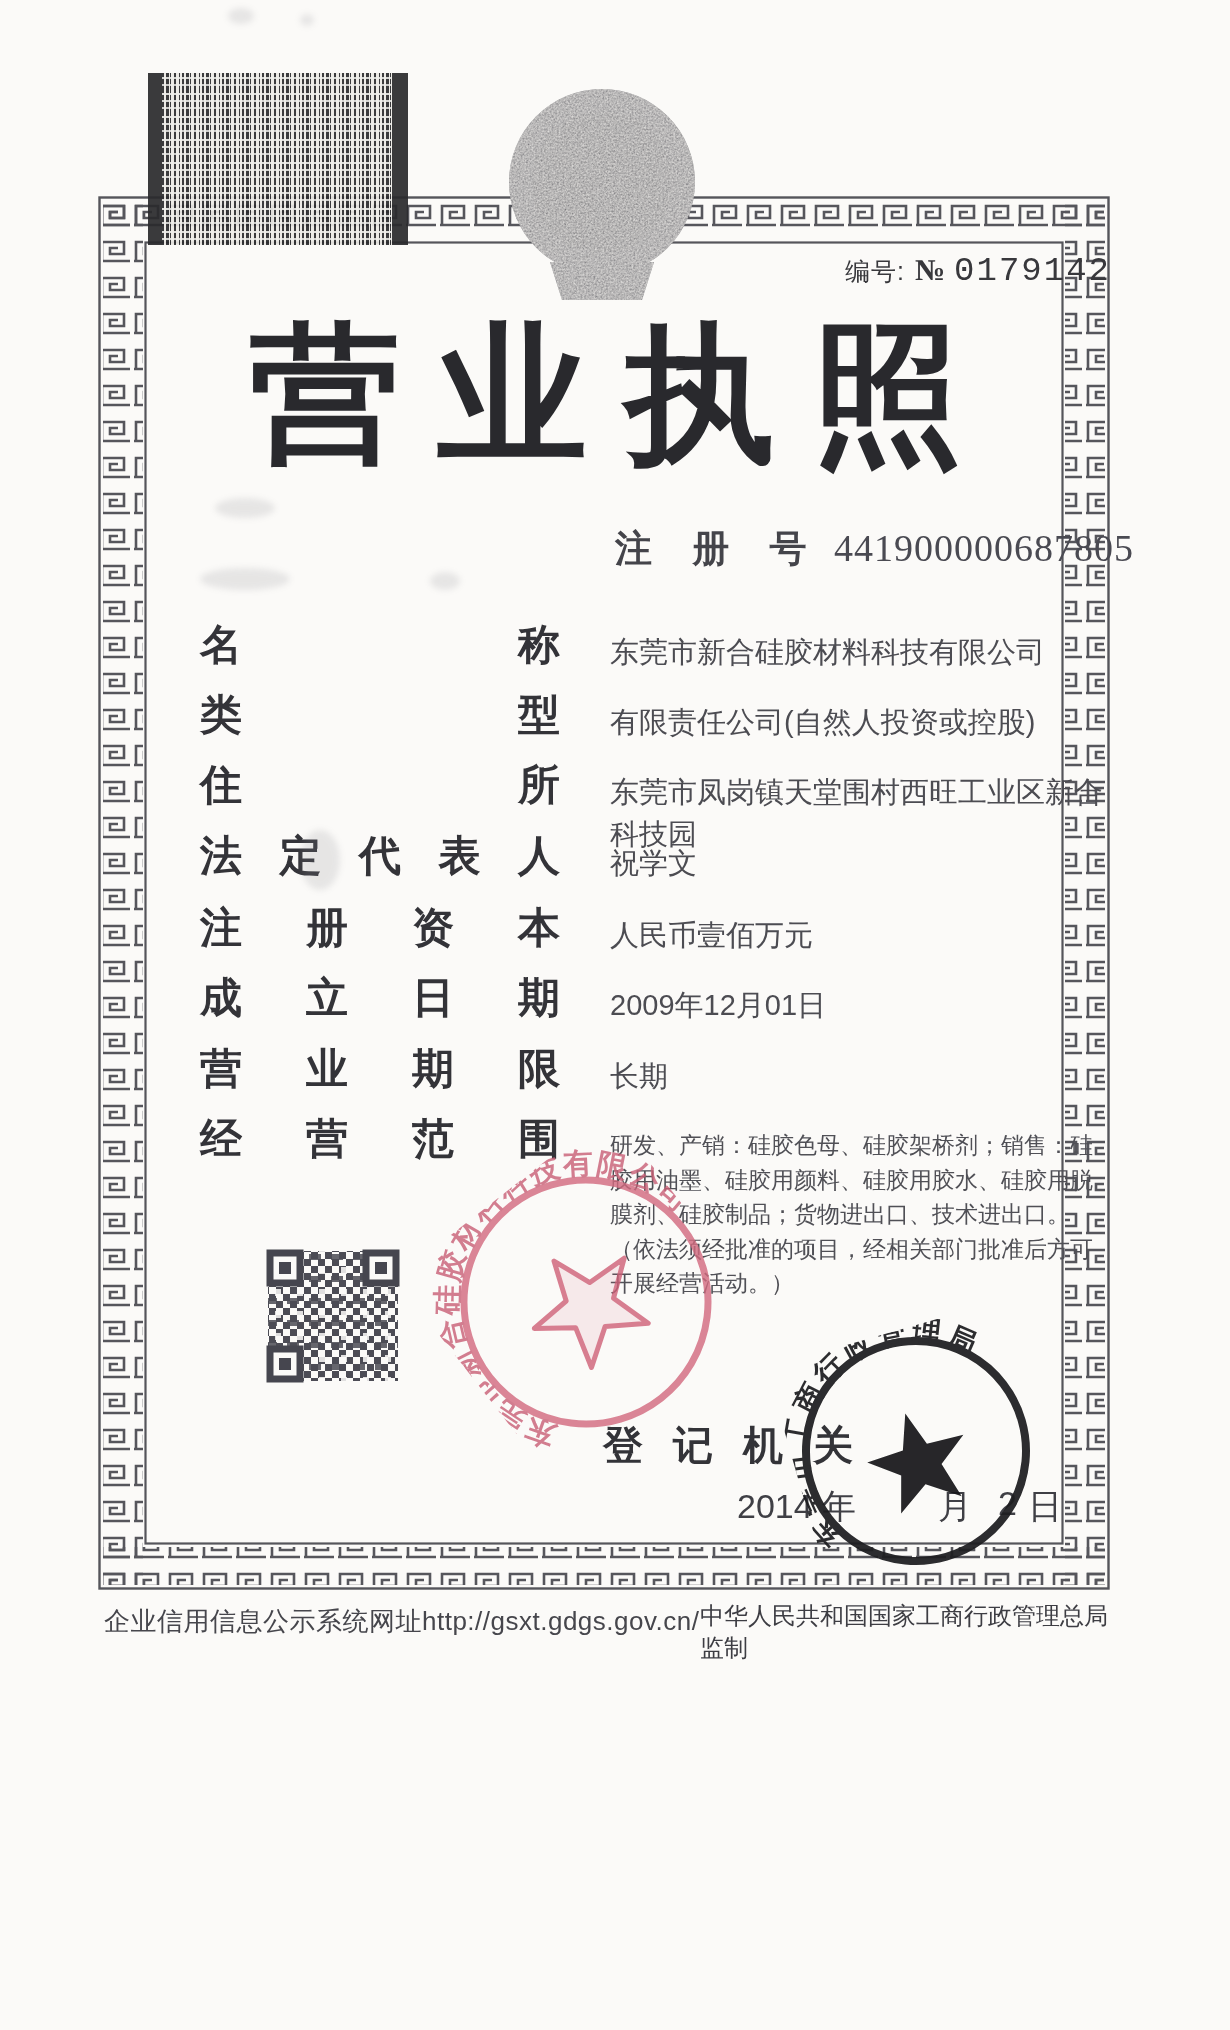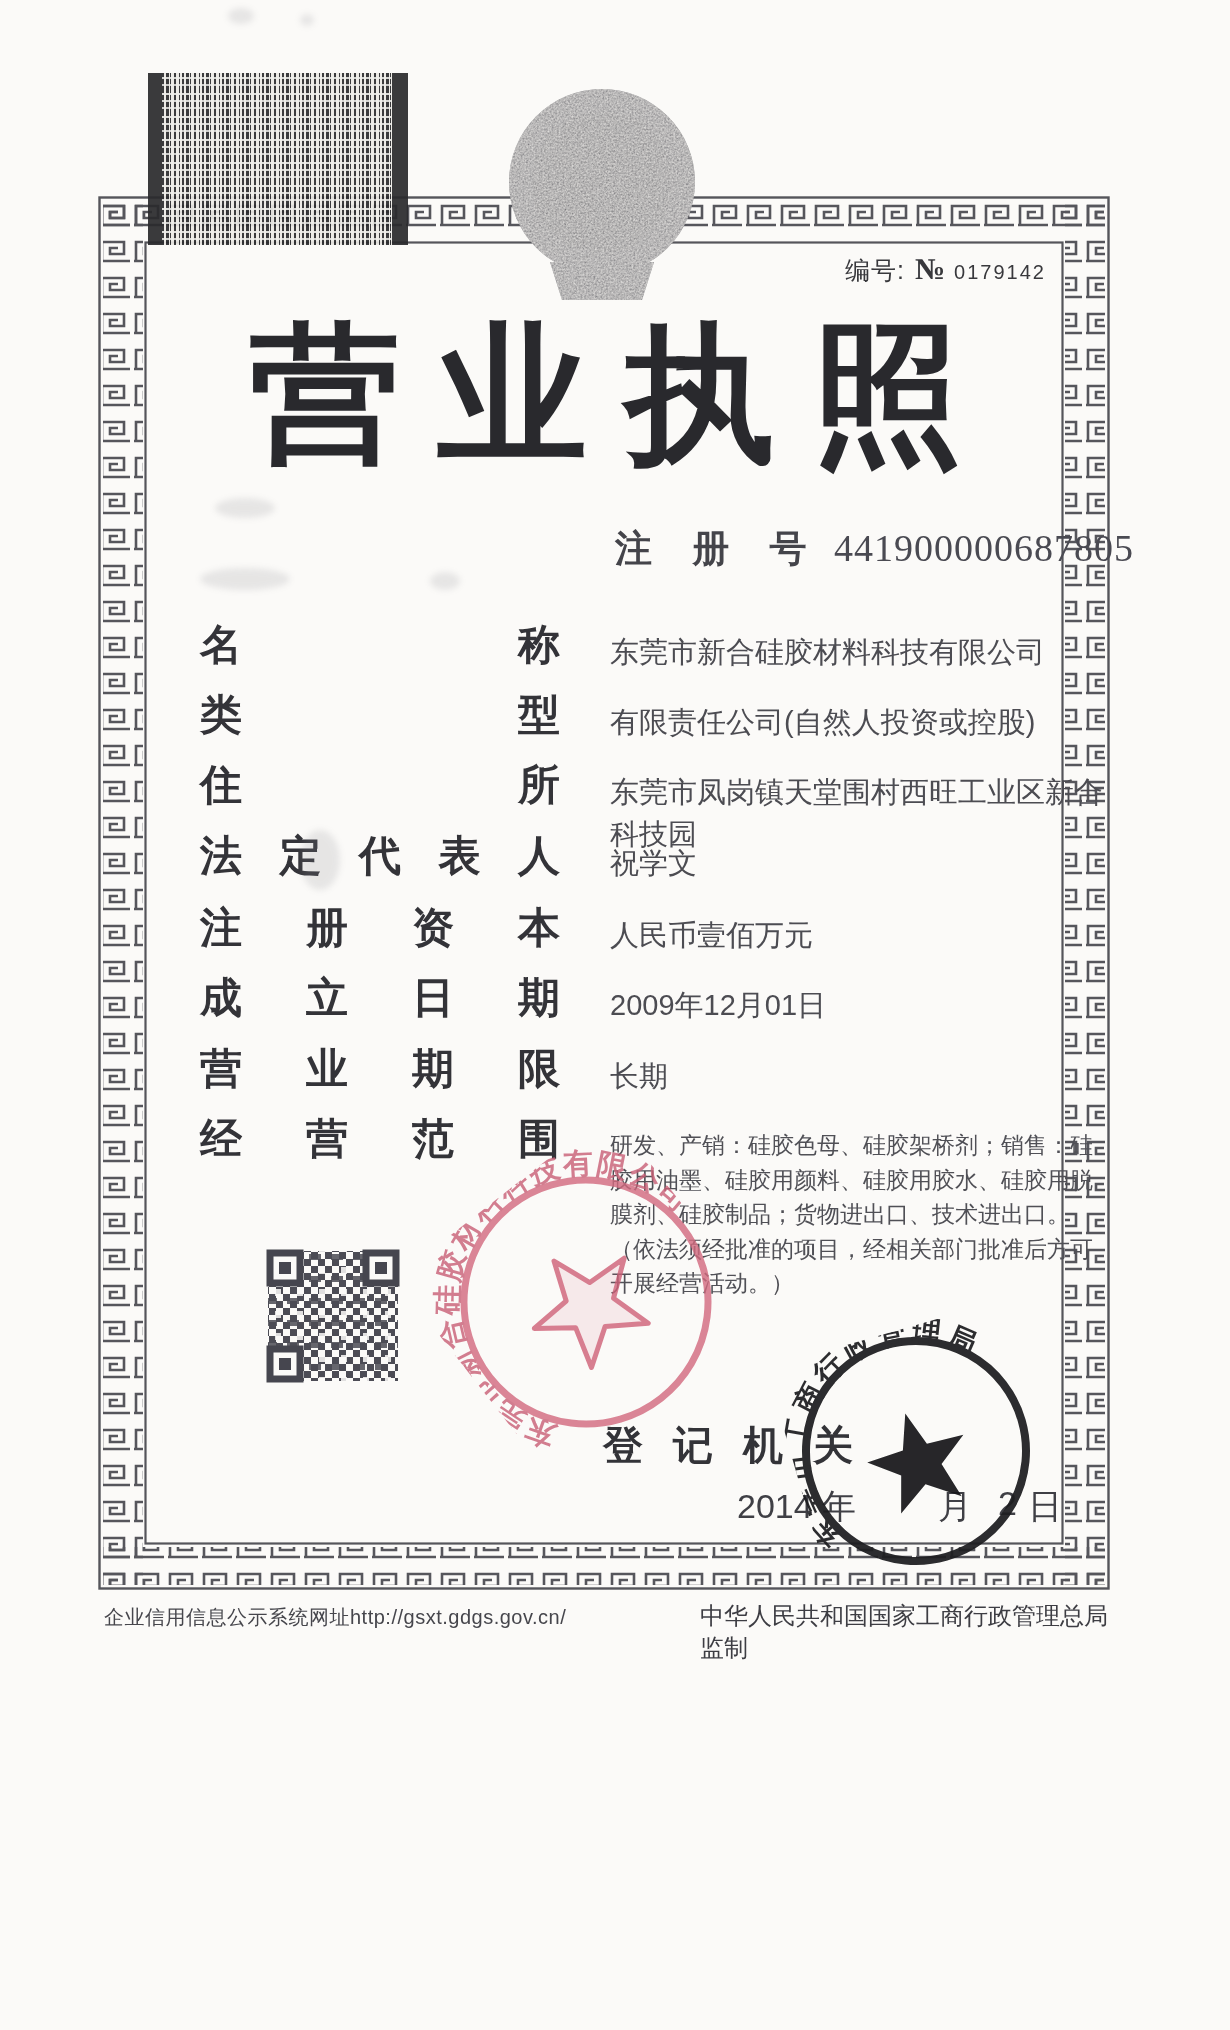--- a/index.html
+++ b/index.html
@@ -24,21 +24,21 @@
         #2b2b2e 0 2px, #eceae6 2px 4px, #2b2b2e 4px 7px, #eceae6 7px 8px,
         #2b2b2e 8px 9px,  #eceae6 9px 12px, #2b2b2e 12px 14px, #eceae6 14px 17px,
         #2b2b2e 17px 18px, #eceae6 18px 20px);
     opacity:.92;
   }
 
   
   .serial{left:845px;top:252px;width:220px;font-size:25px;color:#38383c;
     letter-spacing:1px;white-space:nowrap;}
   .serial .no-sym{font-family:"Liberation Serif",serif;font-weight:bold;font-size:30px;padding:0 8px 0 10px;}
-  .serial .digits{font-family:Liberation Sans, sans-serif;font-size:20px;letter-spacing:2px;}
+  .serial .digits{font-family:Liberation Mono, monospace;font-size:34px;letter-spacing:2px;}
 
   
   .title{left:250px;top:316px;width:712px;display:flex;justify-content:space-between;
     font-size:150px;line-height:1.05;font-weight:900;color:#29292d;
     font-family:"DejaVu Sans",sans-serif;
     text-shadow:0 0 1px rgba(250,250,248,.35), 1px 1px 0 rgba(250,250,248,.18);}
 
   
   .regline{left:615px;top:524px;white-space:nowrap;text-align:center;}
   .regline .reglabel{display:inline-block;font-size:37px;letter-spacing:15px;color:#44444a;font-weight:600;}
@@ -53,21 +53,21 @@
   .fvalue{margin-left:50px;margin-top:9px;font-size:29px;color:#4c4c52;line-height:1.45;}
   .fvalue.small{font-size:23px;margin-top:12px;width:500px;line-height:1.5;color:#505056;}
 
   
   .registrar{left:603px;top:1418px;width:250px;display:flex;justify-content:space-between;
     font-size:40px;font-weight:600;color:#333338;}
   .dateline{top:1484px;font-size:34px;color:#3f3f45;white-space:nowrap;}
   .seg-year{left:737px;} .seg-month{left:938px;} .seg-day{left:998px;} .seg-dsuf{left:1028px;}
 
   
-  .footer-left{left:104px;top:1604px;font-size:20px;color:#46464c;letter-spacing:.5px;}
+  .footer-left{left:104px;top:1604px;font-size:26px;color:#46464c;letter-spacing:.5px;}
   .footer-right{left:700px;top:1600px;width:408px;font-size:24px;color:#3d3d43;}
 
   
   .smudge{background:#8a8a90;border-radius:50%;filter:blur(3px);opacity:.18;}
 </style>
 </head>
 <body>
 
 <svg class="abs" style="left:98px;top:196px;" width="1012" height="1394">
   <defs>

